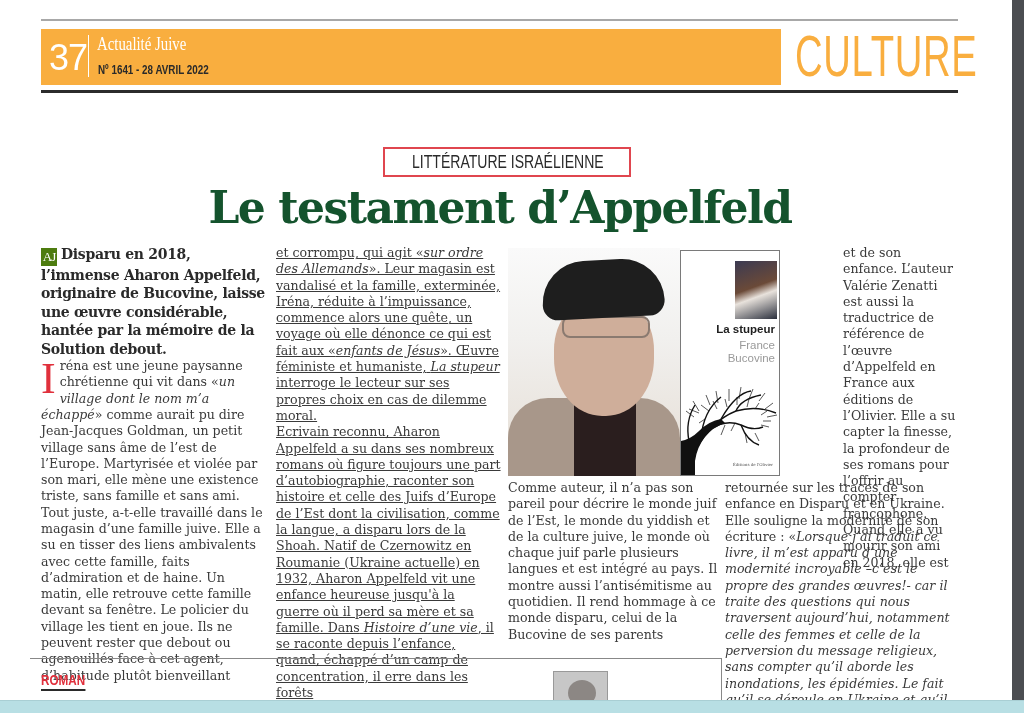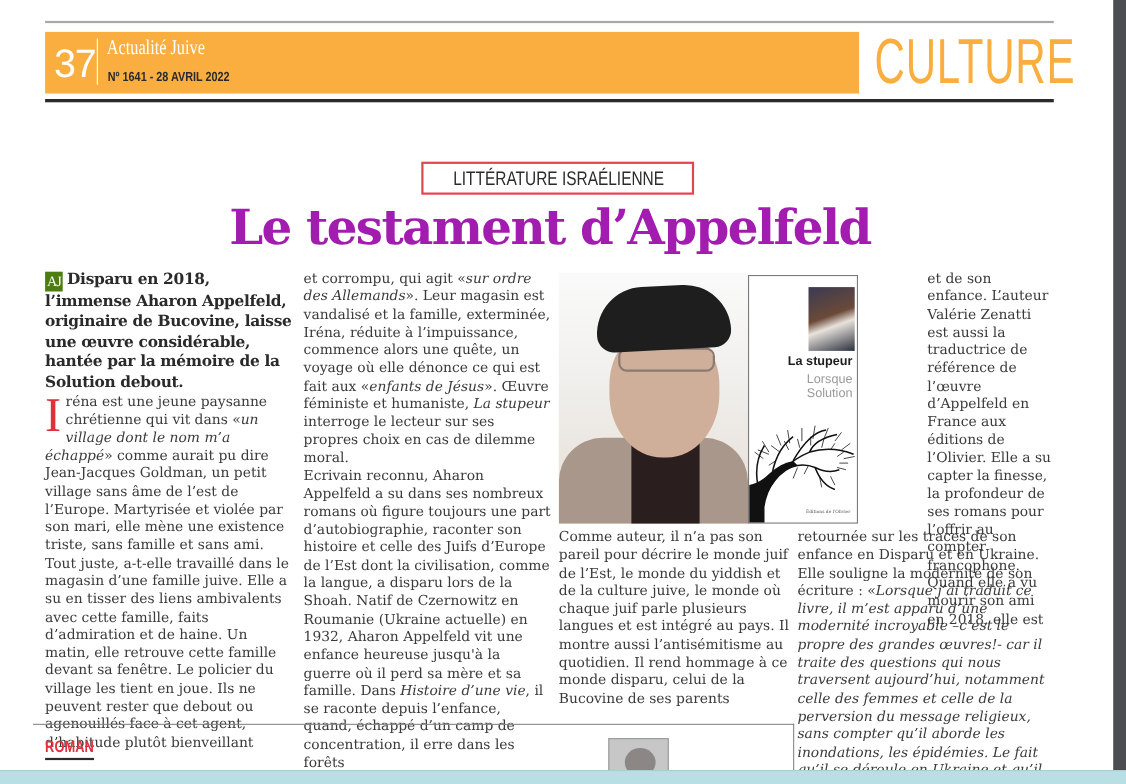--- a/index.html
+++ b/index.html
@@ -14,26 +14,26 @@
   .header-band { position: absolute; left: 41px; top: 29px; width: 740px; height: 56px; background: #f9ae3f; }
   .page-num { position: absolute; left: 49px; top: 38px; font-family: "Liberation Sans", sans-serif; font-size: 36px; color: #fff; line-height: 40px; letter-spacing: -1px; }
   .header-divider { position: absolute; left: 88px; top: 35px; width: 1px; height: 42px; background: #fff; }
   .pub-name { position: absolute; left: 97px; top: 33px; font-family: "Liberation Serif", serif; font-size: 19px; color: #fff; transform: scaleX(0.78); transform-origin: left; white-space: nowrap; }
   .issue { position: absolute; left: 98px; top: 63px; font-family: "Liberation Sans", sans-serif; font-weight: bold; font-size: 12px; color: #2a2a2a; transform: scaleX(0.82); transform-origin: left; white-space: nowrap; }
   .section-title { position: absolute; left: 795px; top: 27px; font-family: "Liberation Sans", sans-serif; font-size: 58px; line-height: 58px; color: #f9ae3f; transform: scaleX(0.66); transform-origin: left; white-space: nowrap; letter-spacing: 1px; }
   .header-bottom-rule { position: absolute; left: 41px; top: 90px; width: 917px; height: 3px; background: #2b2b2b; }
 
   .kicker { position: absolute; left: 383px; top: 147px; width: 248px; height: 30px; border: 2px solid #e0464f; text-align: right; font-family: "Liberation Sans", sans-serif; font-size: 18px; line-height: 26px; color: #2a2a2a; }
   .kicker span { display: inline-block; transform: scaleX(0.78); white-space: nowrap; }
-  .headline { position: absolute; left: 0; top: 180px; width: 1000px; text-align: center; font-family: "DejaVu Serif", serif; font-weight: bold; font-size: 44px; line-height: 56px; color: #a21caf; letter-spacing: -1.5px; }
+  .headline { position: absolute; left: 0; top: 180px; width: 1000px; text-align: center; font-family: "DejaVu Serif", serif; font-weight: bold; font-size: 44px; line-height: 56px; color: #14532d; letter-spacing: -1.5px; }
 
   .col { position: absolute; font-size: 12.6px; line-height: 16.3px; color: #3a3a3a; }
   .col p { margin: 0; }
   .col1 { left: 41px; top: 245px; width: 228px; }
-  .col2 { left: 276px; top: 245px; width: 225px; }
+  .col2 { left: 276px; top: 245px; width: 225px; text-decoration: underline; }
   .col3 { left: 508px; top: 480px; width: 215px; }
   .col4a { left: 843px; top: 245px; width: 115px; }
   .col4b { left: 725px; top: 480px; width: 233px; }
 
   .lede { font-weight: bold; font-size: 14px; line-height: 18.4px; color: #2a2a2a; margin-bottom: 10px; letter-spacing: -0.3px; }
   .aj-logo { display: inline-block; width: 16px; height: 18px; background: #4d7c0f; color: #fff; font-family: "Liberation Serif", serif; font-size: 13px; line-height: 18px; text-align: center; vertical-align: -2px; margin-right: 4px; font-weight: normal; letter-spacing: -1px; }
   .dropcap { float: left; font-size: 44px; line-height: 38px; color: #e0303c; font-family: "Liberation Serif", serif; margin: 2px 4px 0 0; }
   em { font-style: italic; }
 
   .photo { position: absolute; left: 508px; top: 248px; width: 172px; height: 228px; background: linear-gradient(180deg, #fafafa 0%, #f1f0ee 40%, #e5ddd4 100%); overflow: hidden; }
@@ -85,21 +85,21 @@
     <div class="jacket"></div>
     <div class="shirt"></div>
     <div class="face"></div>
     <div class="glasses"></div>
     <div class="cap"></div>
   </div>
 
   <div class="book">
     <div class="painting"></div>
     <div class="btitle">La stupeur</div>
-    <div class="bauthor"><span>Lorsque</span><br><span>Solution</span></div>
+    <div class="bauthor"><span>France</span><br><span>Bucovine</span></div>
     <svg class="tree" viewBox="0 0 100 96">
       <path d="M0 96 L0 60 Q10 58 18 50 Q28 40 40 38 L44 42 Q32 46 24 56 Q16 66 14 80 L14 96 Z" fill="#111"></path>
       <g fill="none" stroke="#111" stroke-width="1.4">
         <path d="M14 70 Q30 40 55 30 Q75 24 95 32"></path>
         <path d="M20 58 Q22 30 40 16"></path>
         <path d="M30 48 Q45 38 60 44 Q72 50 82 46"></path>
         <path d="M40 38 Q55 12 70 10"></path>
         <path d="M55 30 Q60 18 80 14"></path>
         <path d="M60 44 Q66 60 78 64"></path>
         <path d="M8 60 Q4 40 14 24"></path>

